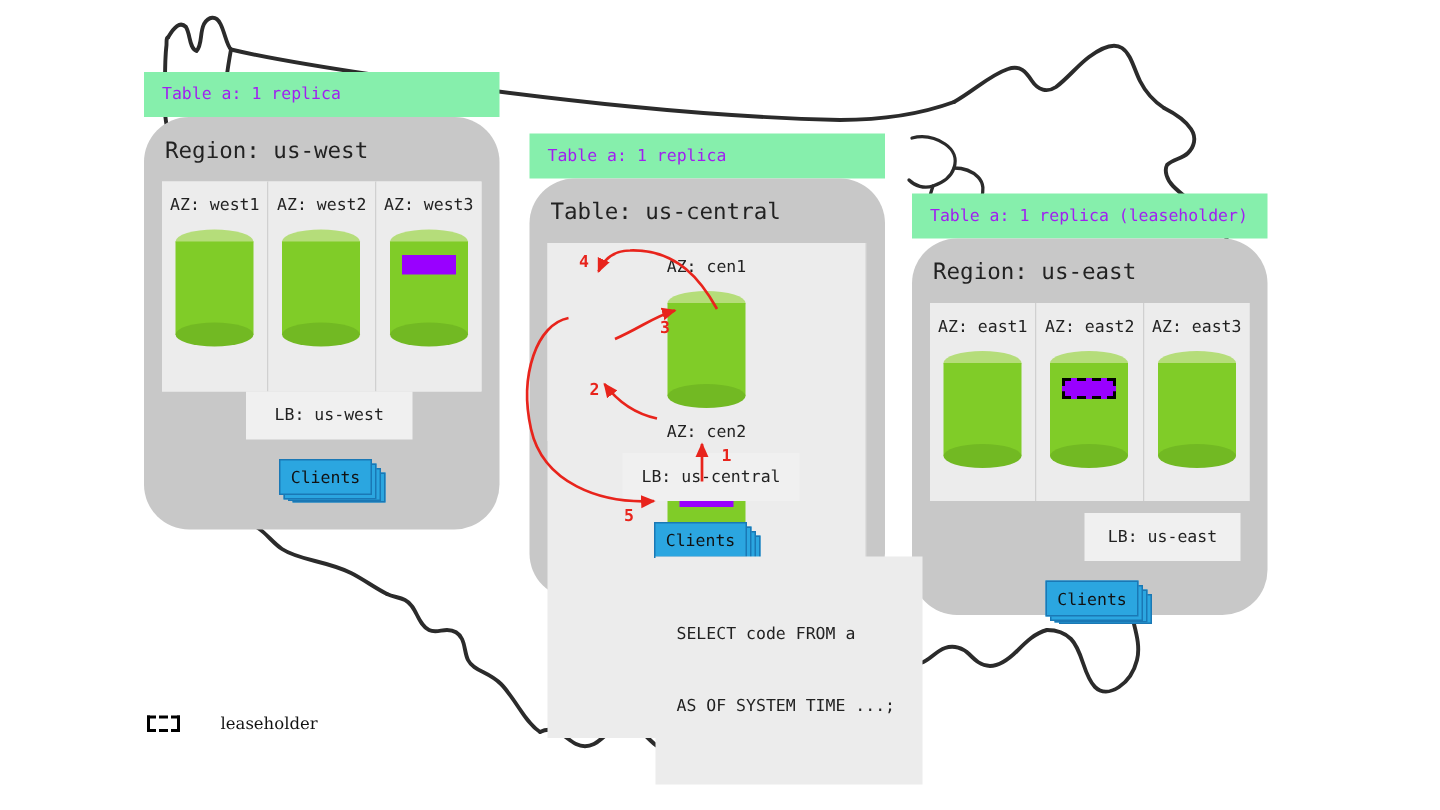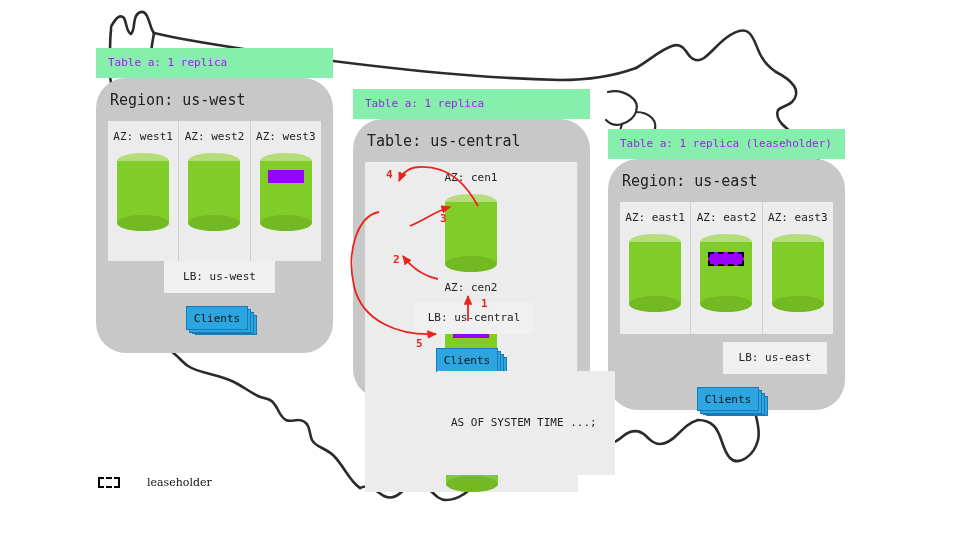--- a/index.html
+++ b/index.html
@@ -289,20 +289,21 @@
       <div class="clients" style="left:83px;top:229px;width:62px;height:28px;">
         <div class="sheet" style="left:9px;top:9px;width:62px;height:20px;"></div>
         <div class="sheet" style="left:6px;top:6px;width:62px;height:22px;"></div>
         <div class="sheet" style="left:3px;top:3px;width:62px;height:24px;"></div>
         <div class="front" style="width:62px;height:24px;">Clients</div>
       </div>
     </div>
   </div>
 
   <div class="sqlbox" style="left:437px;top:371px;width:150px;">
+    <div>SELECT code FROM a</div>
     <div>AS OF SYSTEM TIME ...;</div>
   </div>
 
   <div class="region" id="r-east" style="left:608px;top:129px;width:237px;">
     <div class="region-header">Table a: 1 replica (leaseholder)</div>
     <div class="region-body" style="height:251px;">
       <div class="region-title">Region: us-east</div>
       <div class="az-row" style="height:132px;">
         <div class="az">
           <div class="az-label">AZ: east1</div>

